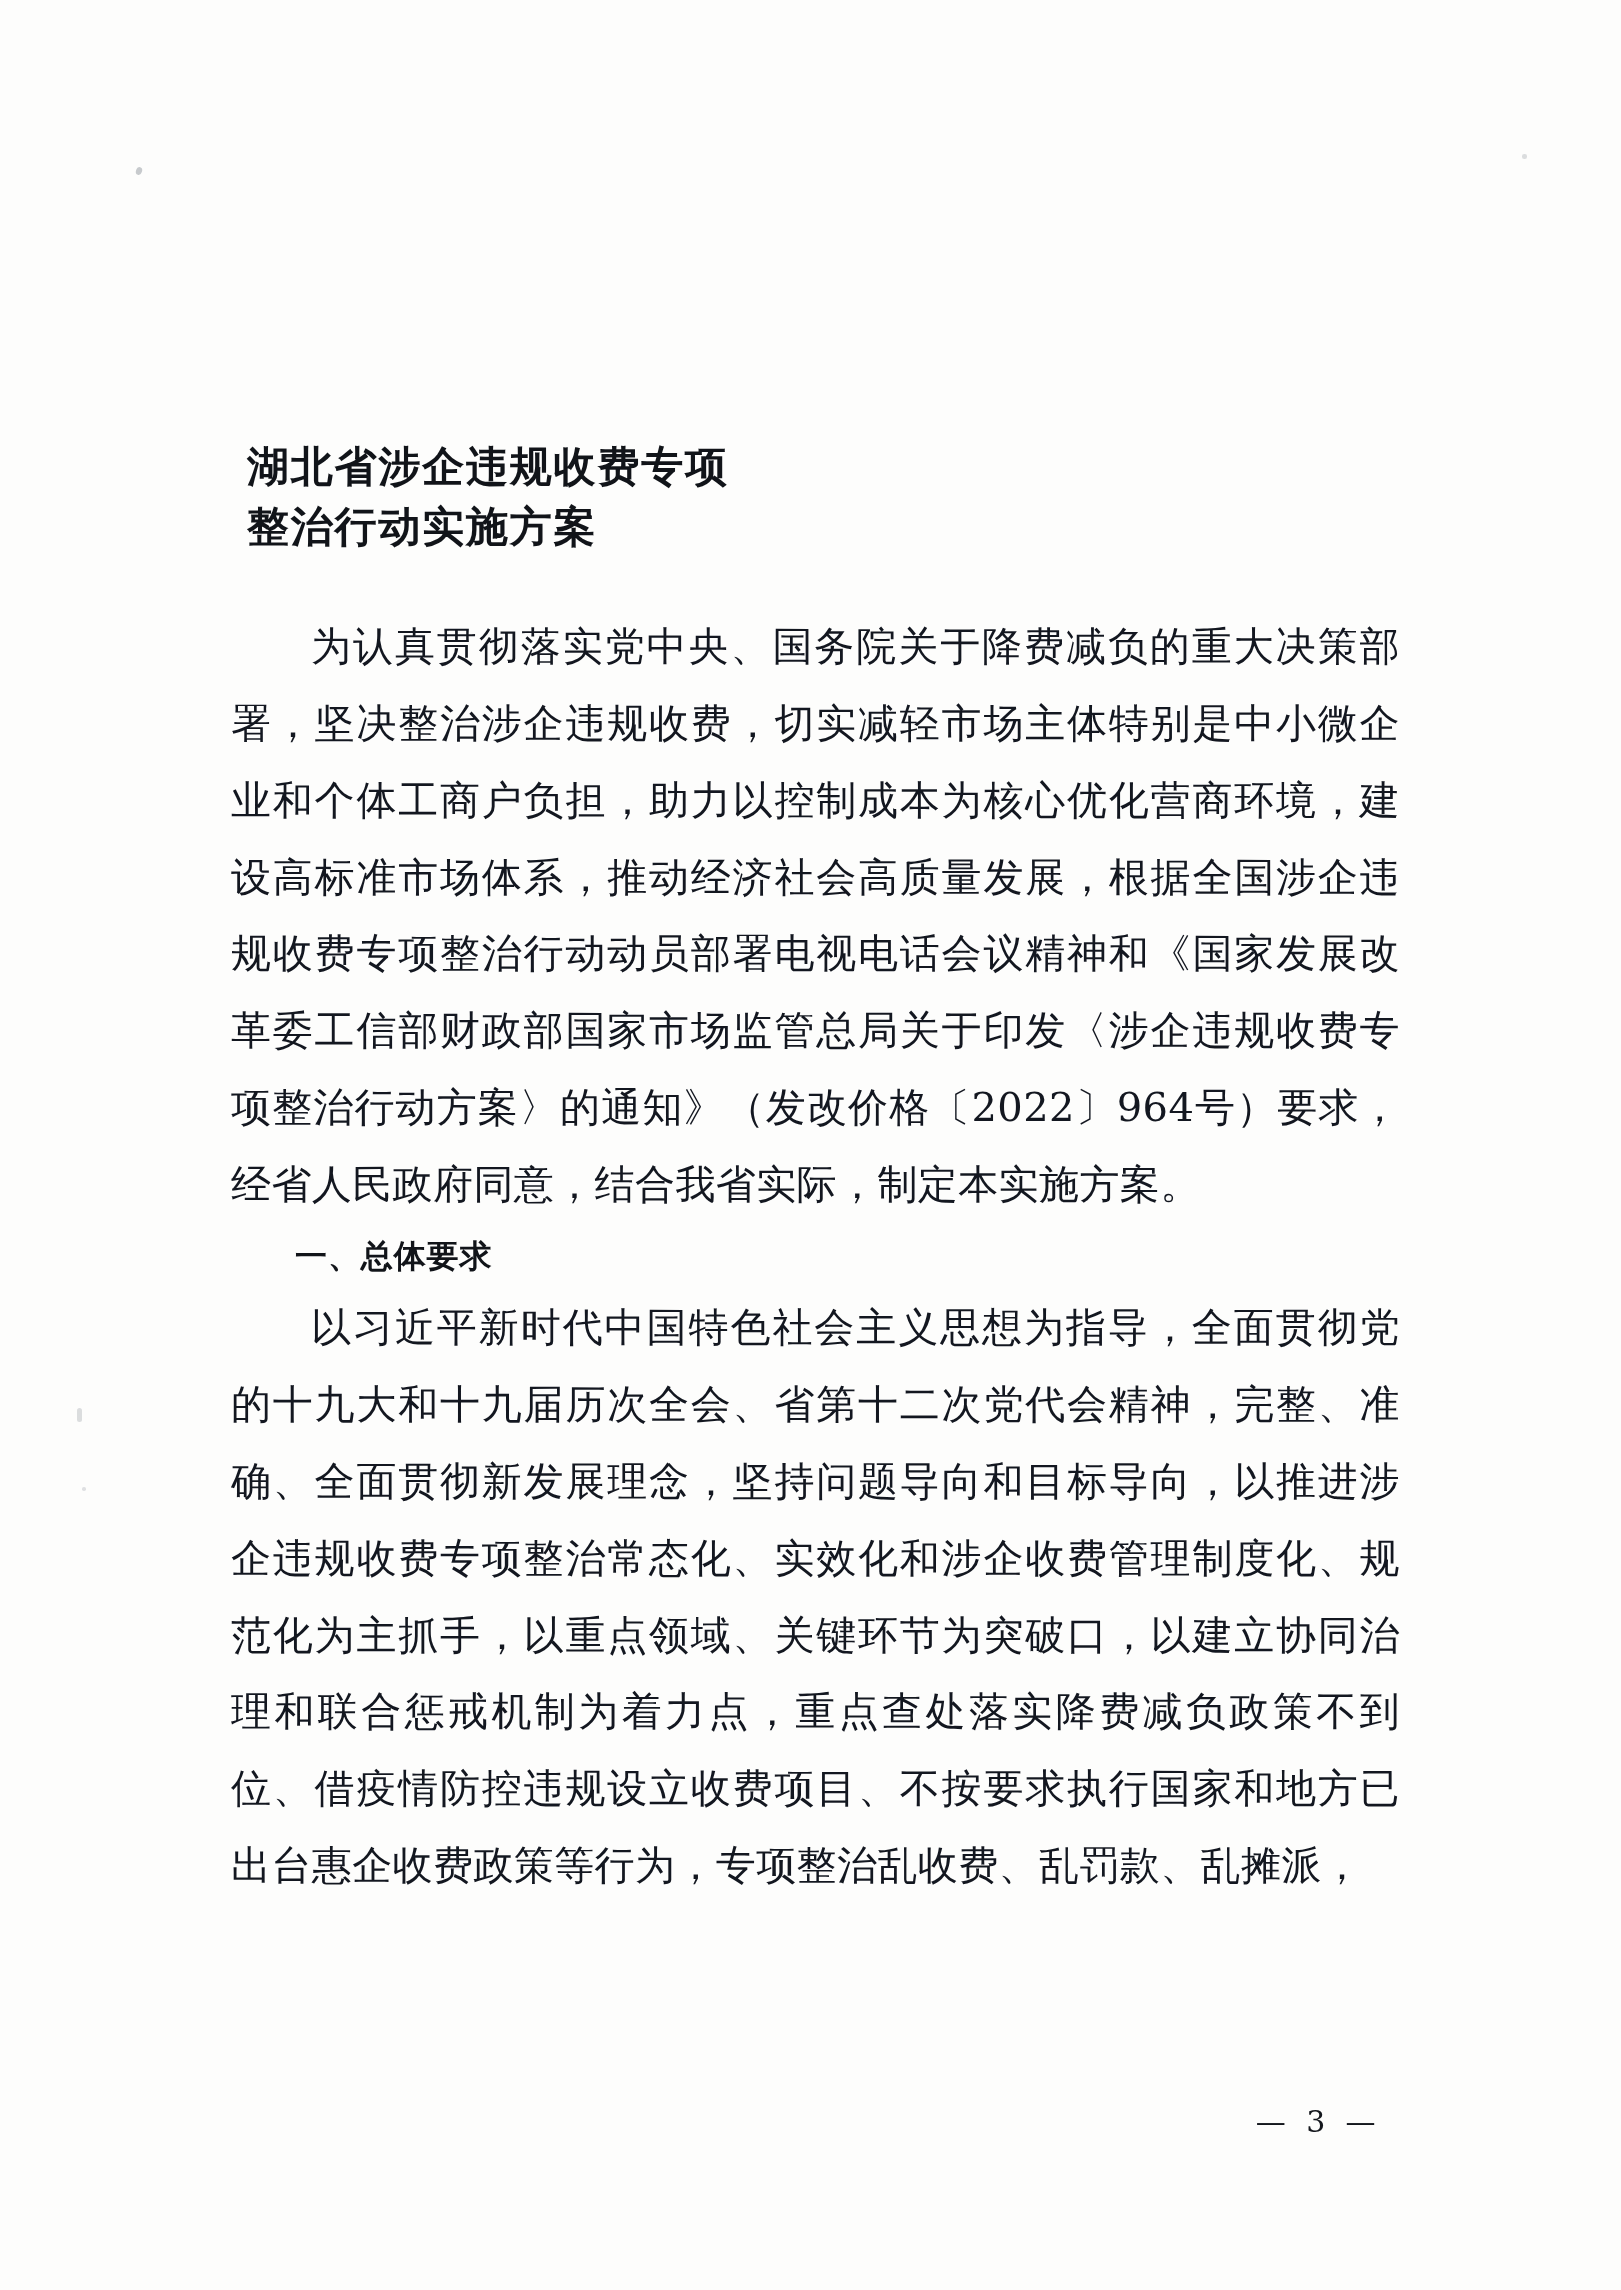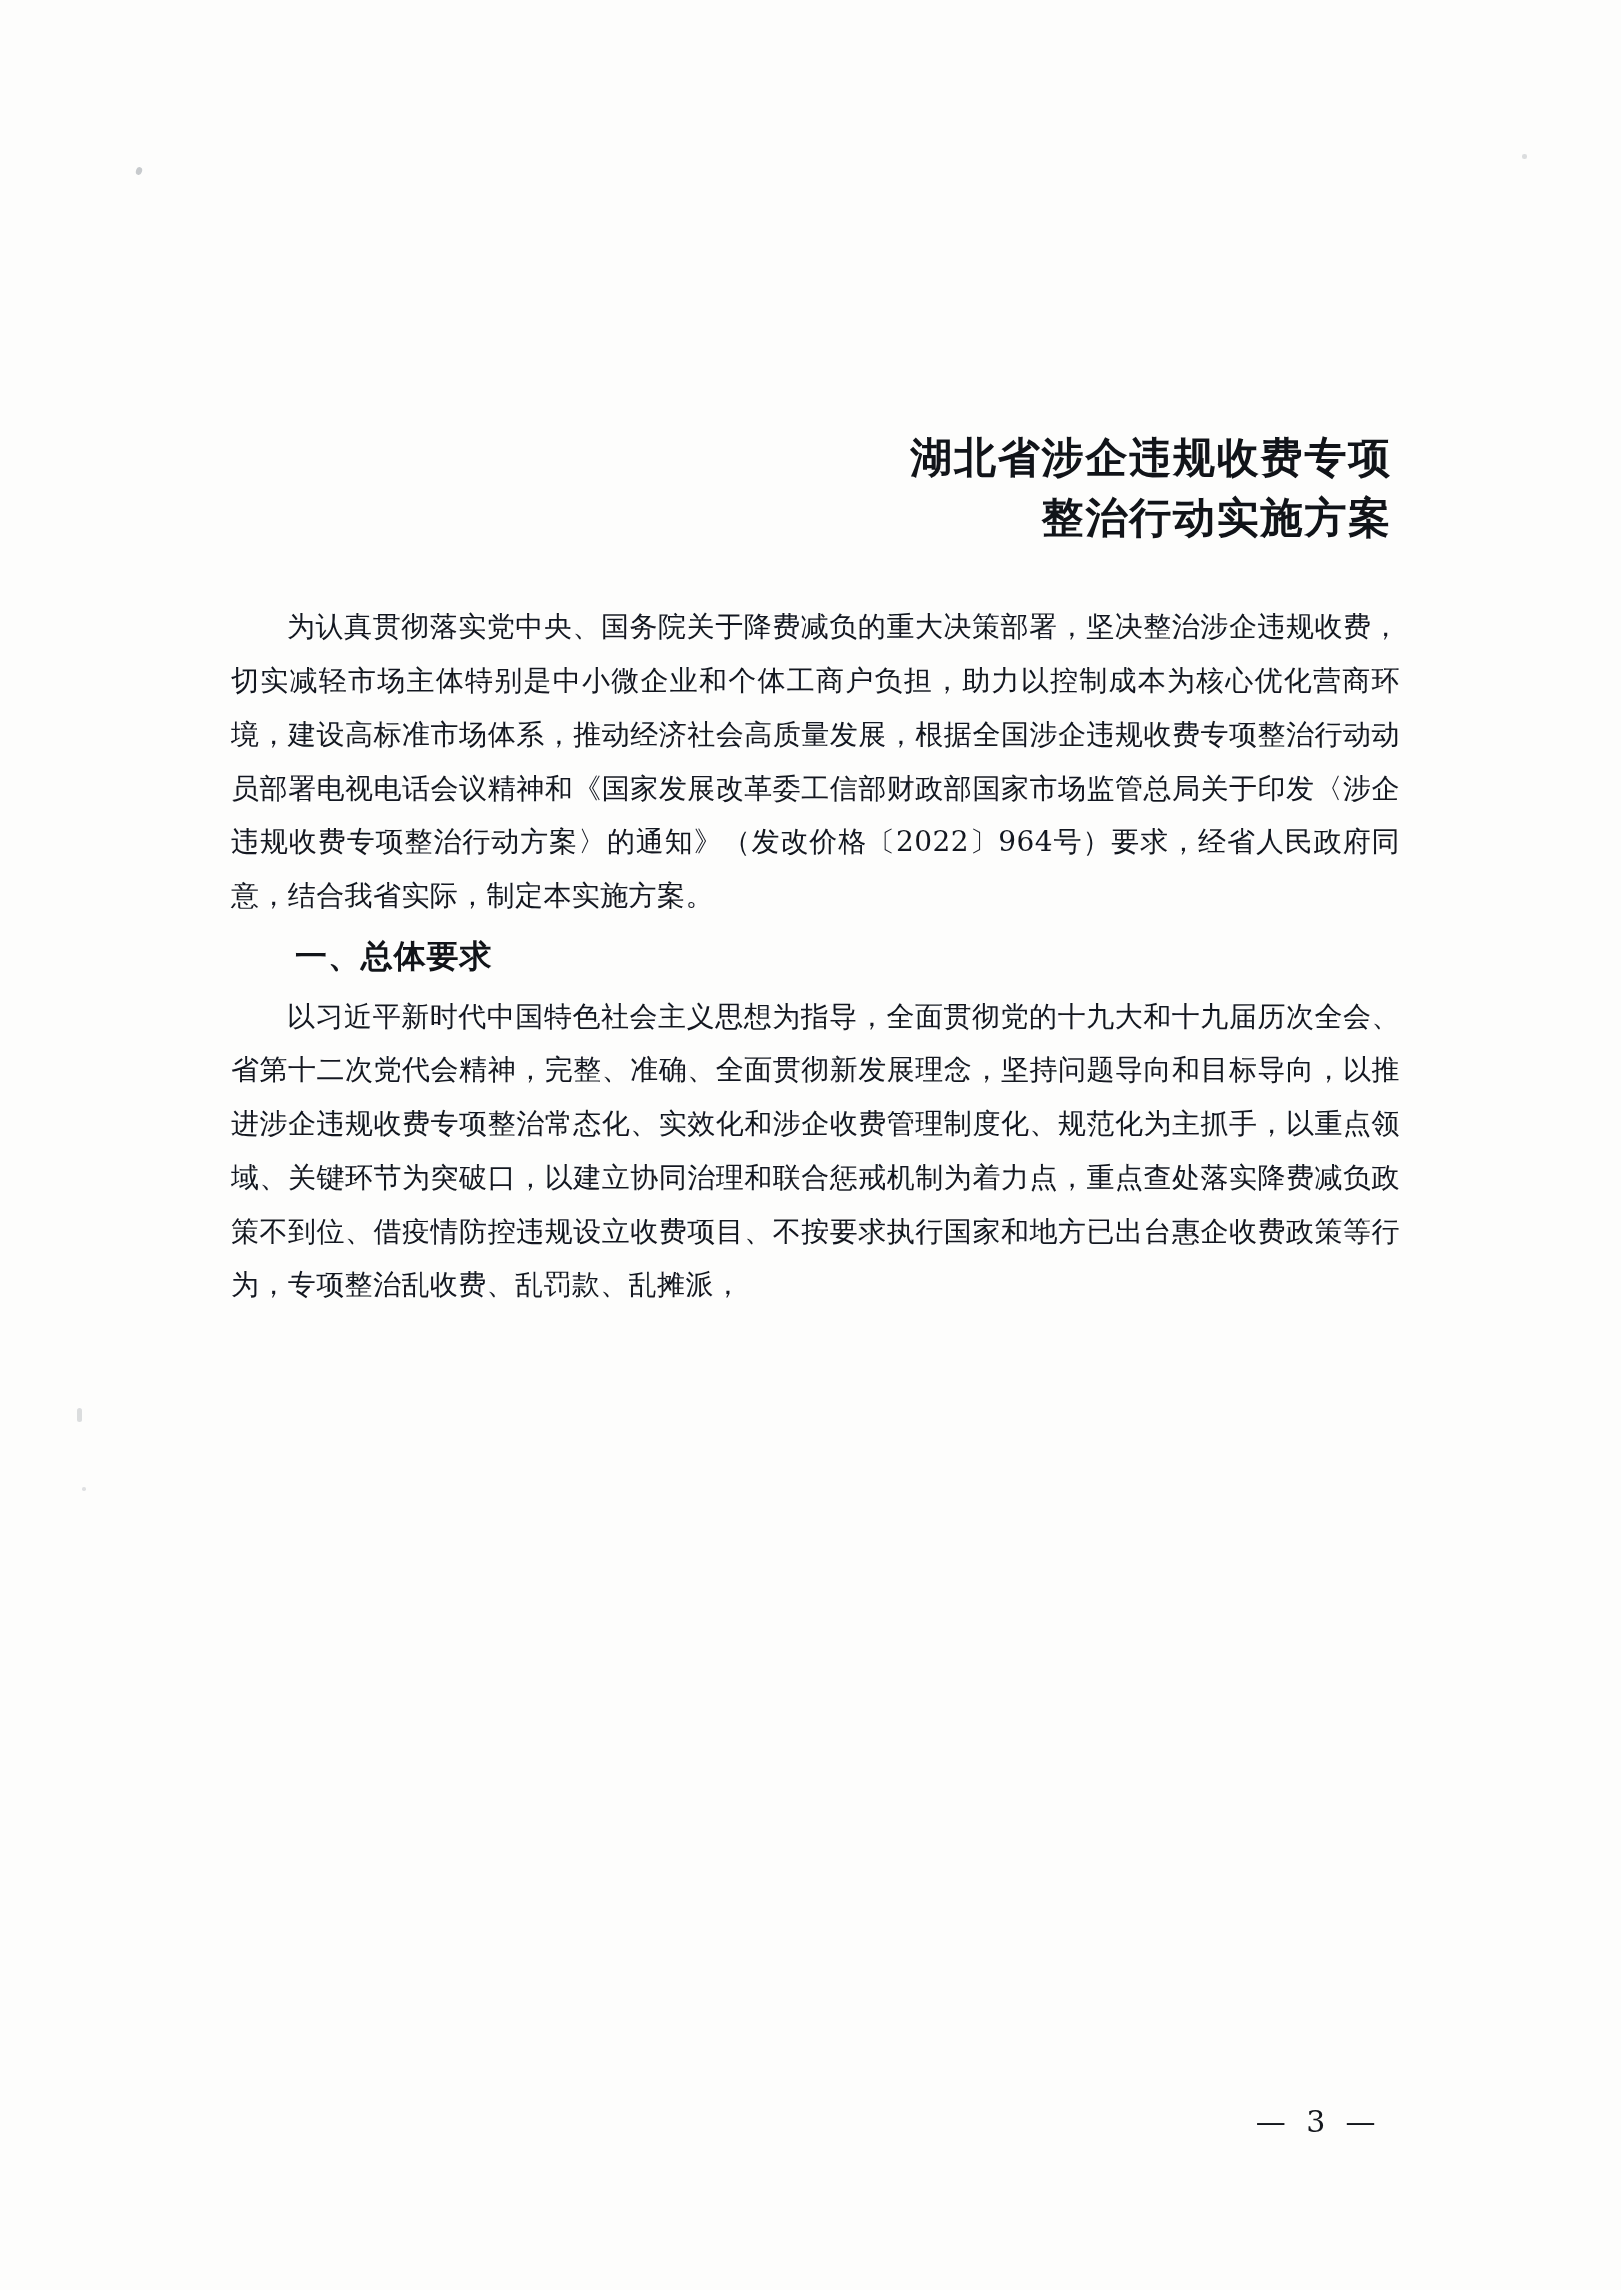--- a/index.html
+++ b/index.html
@@ -35,38 +35,38 @@
   .sp4 { left: 82px; top: 1487px; width: 3.6px; height: 3.6px; opacity:.3; }
 
   .content {
     position: absolute;
     left: 231px;
     top: 421px;
     width: 1169px;
   }
 
   .doc-title {
-    text-align: right;
-    font-family: Liberation Serif, serif;
+    text-align: left;
+    font-family: Liberation Sans, sans-serif;
     font-weight: 700;
     font-size: 42px;
     line-height: 1.42;
     letter-spacing: 1.8px;
     color: #111419;
-    margin: 8px;
+    margin: 16px;
   }
   .doc-title .line2 { display: block; }
 
   .body-block {
     margin-top: 52px;
   }
 
   p.para {
     margin: 0 0 0 0;
-    font-size: 28px;
+    font-size: 40px;
     line-height: 1.92;
     text-align: justify;
     text-justify: inter-ideograph;
     text-indent: 2em;
     letter-spacing: 0.4px;
     color: #131720;
   }
 
   h2.section-heading {
     margin: 5.4px 0 0 0;

